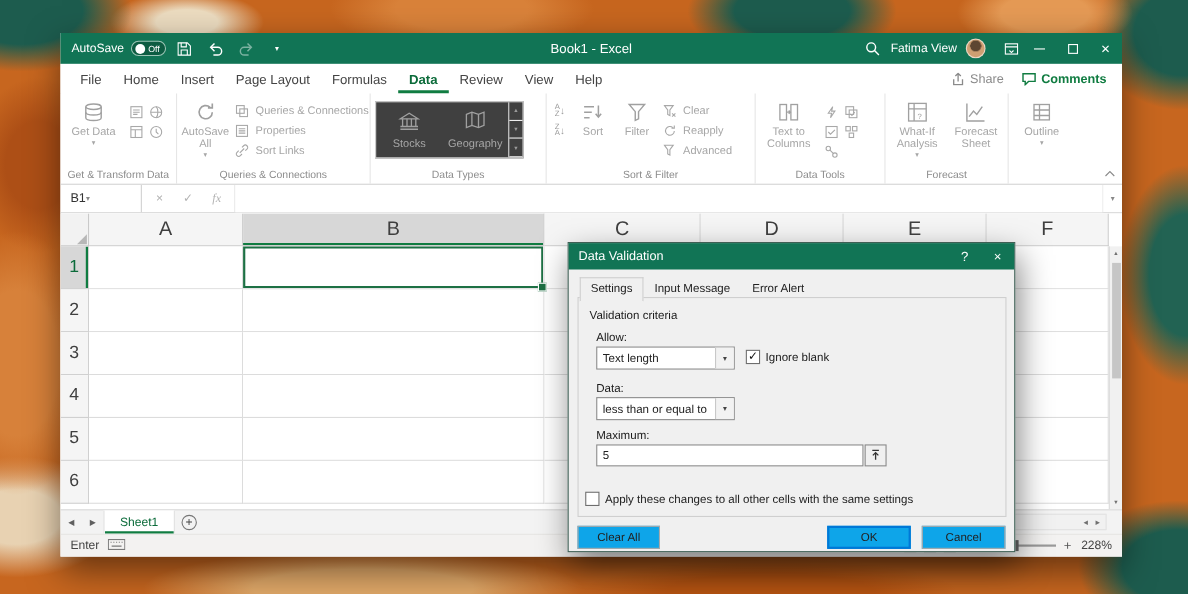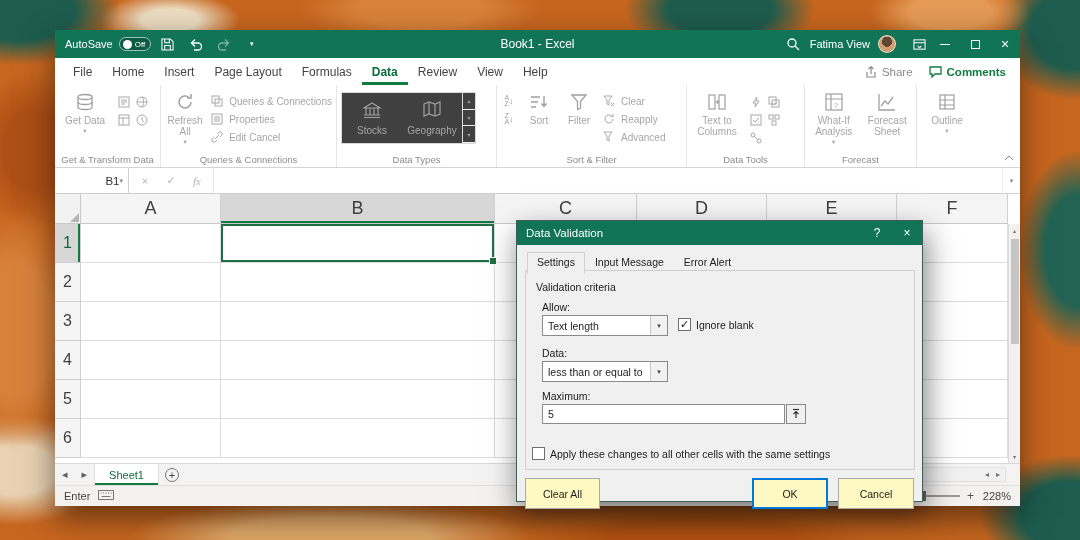--- a/index.html
+++ b/index.html
@@ -71,21 +71,21 @@
 .azi i{font-style:normal;font-size:7px;line-height:6px;color:#9a9a9a}
 .dar{font-size:9px;color:#9a9a9a;line-height:9px}
 .gallery{display:flex;border:1px solid #d9d9d9;background:#404040;margin-top:5px;height:52px}
 .gitem{width:60px;display:flex;flex-direction:column;align-items:center;justify-content:center;font-size:10px;color:#a6a6a6;gap:3px}
 .gscroll{width:13px;border-left:1px solid #d9d9d9;display:flex;flex-direction:column}
 .gscroll span{flex:1;display:flex;align-items:center;justify-content:center;font-size:6px;color:#9a9a9a;border-bottom:1px solid #eee}
 .ribbon-collapse{position:absolute;right:6px;bottom:3px}
 
 
 .formula-bar{flex:0 0 26px;height:26px;display:flex;align-items:stretch;background:#fff;border-bottom:1px solid #cfcfcf}
-.name-box{width:74px;display:flex;align-items:center;justify-content:flex-end;border-right:1px solid #d1d1d1;font-size:11.5px;color:#333;padding:0 5px 0 9px}
+.name-box{width:74px;display:flex;align-items:center;justify-content:flex-start;border-right:1px solid #d1d1d1;font-size:11.5px;color:#333;padding:0 5px 0 9px}
 .name-dd{font-size:7px;color:#888}
 .fb-icons{display:flex;align-items:center;border-right:1px solid #e4e4e4;padding:0 3px}
 .fb-icons .fbi{width:26px;text-align:center;color:#b3b3b3;font-size:11px}
 .fx{font-style:italic;font-family:"Liberation Serif",serif;color:#9a9a9a;font-size:12px}
 .fb-input{flex:1;background:#fff}
 .fb-expand{width:18px;display:flex;align-items:center;justify-content:center;font-size:7px;color:#888;border-left:1px solid #eee}
 
 
 .grid-area{flex:1;position:relative;overflow:hidden;background:#fff}
 .col-row{display:flex;height:30px}
@@ -137,21 +137,21 @@
 .dlg-pane{position:absolute;left:8px;top:49px;width:390px;height:200px;border:1px solid #cfcfcf;background:#f0f0f0}
 .lbl{position:absolute;font-size:10.5px;color:#1a1a1a;white-space:nowrap}
 .combo{position:absolute;height:21px;background:#fff;border:1px solid #8a8a8a;display:flex;align-items:stretch}
 .combo .cv{flex:1;display:flex;align-items:center;padding-left:5px;font-size:10.5px;white-space:nowrap}
 .combo .ca{width:17px;background:#f2f2f2;border-left:1px solid #c8c8c8;display:flex;align-items:center;justify-content:center;font-size:7px;color:#444}
 .txt{position:absolute;height:20px;background:#fff;border:1px solid #8a8a8a;display:flex;align-items:center;padding-left:5px;font-size:10.5px}
 .collapse-btn{position:absolute;width:20px;height:20px;border:1px solid #8a8a8a;background:#f0f0f0;display:flex;align-items:center;justify-content:center}
 .chk{position:absolute;display:flex;align-items:center;gap:5px;font-size:10.5px;white-space:nowrap}
 .chk .box{width:13px;height:13px;background:#fff;border:1px solid #6e6e6e;display:flex;align-items:center;justify-content:center;font-size:11px;color:#111;line-height:11px}
 .chk .box.checked::before{content:"\2713"}
-.dlg-btn{position:absolute;height:31px;background:#fef9c3;border:1px solid #a9a9a9;display:flex;align-items:center;justify-content:center;font-size:10.5px;color:#222}
+.dlg-btn{position:absolute;height:21px;background:#0ea5e9;border:1px solid #a9a9a9;display:flex;align-items:center;justify-content:center;font-size:10.5px;color:#222}
 .dlg-btn.primary{border:2px solid #0078d7}
 </style>
 </head>
 <body>
 
 <div class="desktop">
 
   <div class="excel-window">
 
     <div class="titlebar">
@@ -282,21 +282,21 @@
 
       <div class="rgroup" style="width:176px">
         <div class="rbody">
           <div class="bigbtn">
             <span class="icn">
                 <svg width="20" height="20" viewBox="0 0 20 20" fill="none" stroke="#a0a0a0" stroke-width="1.5">
                   <path d="M16 10a6 6 0 1 1-2-4.5"></path>
                   <path d="M16 2v4h-4"></path>
                 </svg>
               </span>
-            <span>Refresh All</span>
+            <span>AutoSave All</span>
             <span class="dd">▾</span>
           </div>
           <div class="scol">
             <div class="srow">
               <span class="sicon">
                   <svg width="12" height="12" viewBox="0 0 12 12" stroke="#a8a8a8" fill="none">
                     <rect x="1" y="1" width="7" height="7"></rect>
                     <rect x="4" y="4" width="7" height="7"></rect>
                   </svg>
                 </span>
@@ -310,21 +310,21 @@
                   </svg>
                 </span>
               <span>Properties</span>
             </div>
             <div class="srow">
               <span class="sicon">
                   <svg width="12" height="12" viewBox="0 0 12 12" stroke="#a8a8a8" fill="none">
                     <path d="M4 8l4-4M3 6L1.5 7.5a2 2 0 0 0 3 3L6 9M9 6l1.5-1.5a2 2 0 0 0-3-3L6 3"></path>
                   </svg>
                 </span>
-              <span>Edit Cancel</span>
+              <span>Sort Links</span>
             </div>
           </div>
         </div>
         <div class="rcaption">Queries &amp; Connections</div>
       </div>
 
       <div class="rgroup" style="width:160px">
         <div class="rbody">
           <div class="gallery">
             <div class="gitem">

